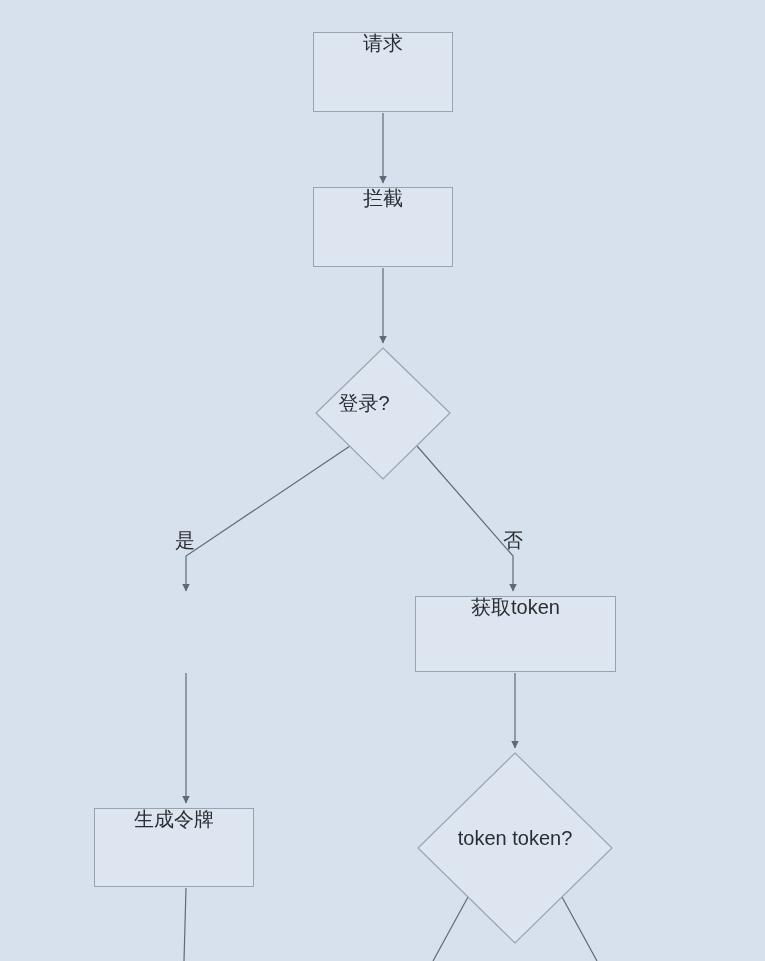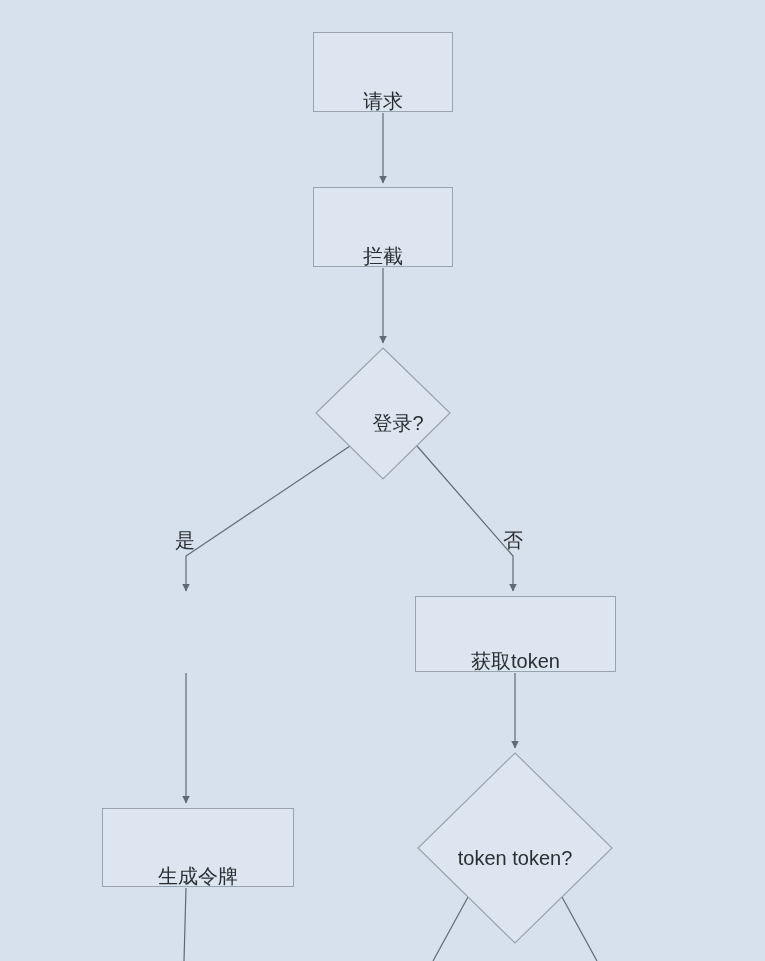--- a/index.html
+++ b/index.html
@@ -9,21 +9,21 @@
     --line:#5f6a75;
     --text:#2a2e33;
   }
   *{box-sizing:border-box;}
   body{margin:0;font-family:"Liberation Sans",sans-serif;}
   .canvas{position:relative;width:765px;height:961px;background:var(--background);overflow:hidden;}
   .edges{position:absolute;left:0;top:0;width:765px;height:961px;}
   .edge{stroke:var(--line);stroke-width:1.2;fill:none;}
   #arrow path{fill:var(--line);}
   .diamond{fill:var(--node-fill);stroke:var(--node-border);stroke-width:1.2;}
-  .node{position:absolute;display:flex;align-items:flex-end;justify-content:center;
+  .node{position:absolute;display:flex;align-items:flex-start;justify-content:center;
         color:var(--text);font-size:20px;line-height:1;text-align:center;}
   .box{background:var(--node-fill);border:1.2px solid var(--node-border);}
   .dlabel{background:transparent;border:none;}
   .edge-label{position:absolute;color:var(--text);font-size:20px;transform:translate(-50%,-50%);}
 </style>
 </head>
 <body>
 
 <div class="canvas">
 
@@ -49,34 +49,34 @@
   </svg>
 
   <div class="node box" style="left:313px;top:32px;width:140px;height:80px">
     <span>请求</span>
   </div>
 
   <div class="node box" style="left:313px;top:187px;width:140px;height:80px">
     <span>拦截</span>
   </div>
 
-  <div class="node dlabel" style="left:338px;top:393px;width:120px;height:40px">
+  <div class="node dlabel" style="left:304px;top:393px;width:120px;height:40px">
     <span>登录?</span>
   </div>
 
   <div class="edge-label" style="left:185px;top:540px">是</div>
 
   <div class="edge-label" style="left:513px;top:540px">否</div>
 
 
   <div class="node box" style="left:415px;top:596px;width:201px;height:76px">
     <span>获取token</span>
   </div>
 
-  <div class="node box" style="left:102px;top:808px;width:192px;height:79px">
+  <div class="node box" style="left:94px;top:808px;width:160px;height:79px">
     <span>生成令牌</span>
   </div>
 
   <div class="node dlabel" style="left:435px;top:828px;width:160px;height:40px">
     <span>token token?</span>
   </div>
 
 </div>
 
 </body></html>

